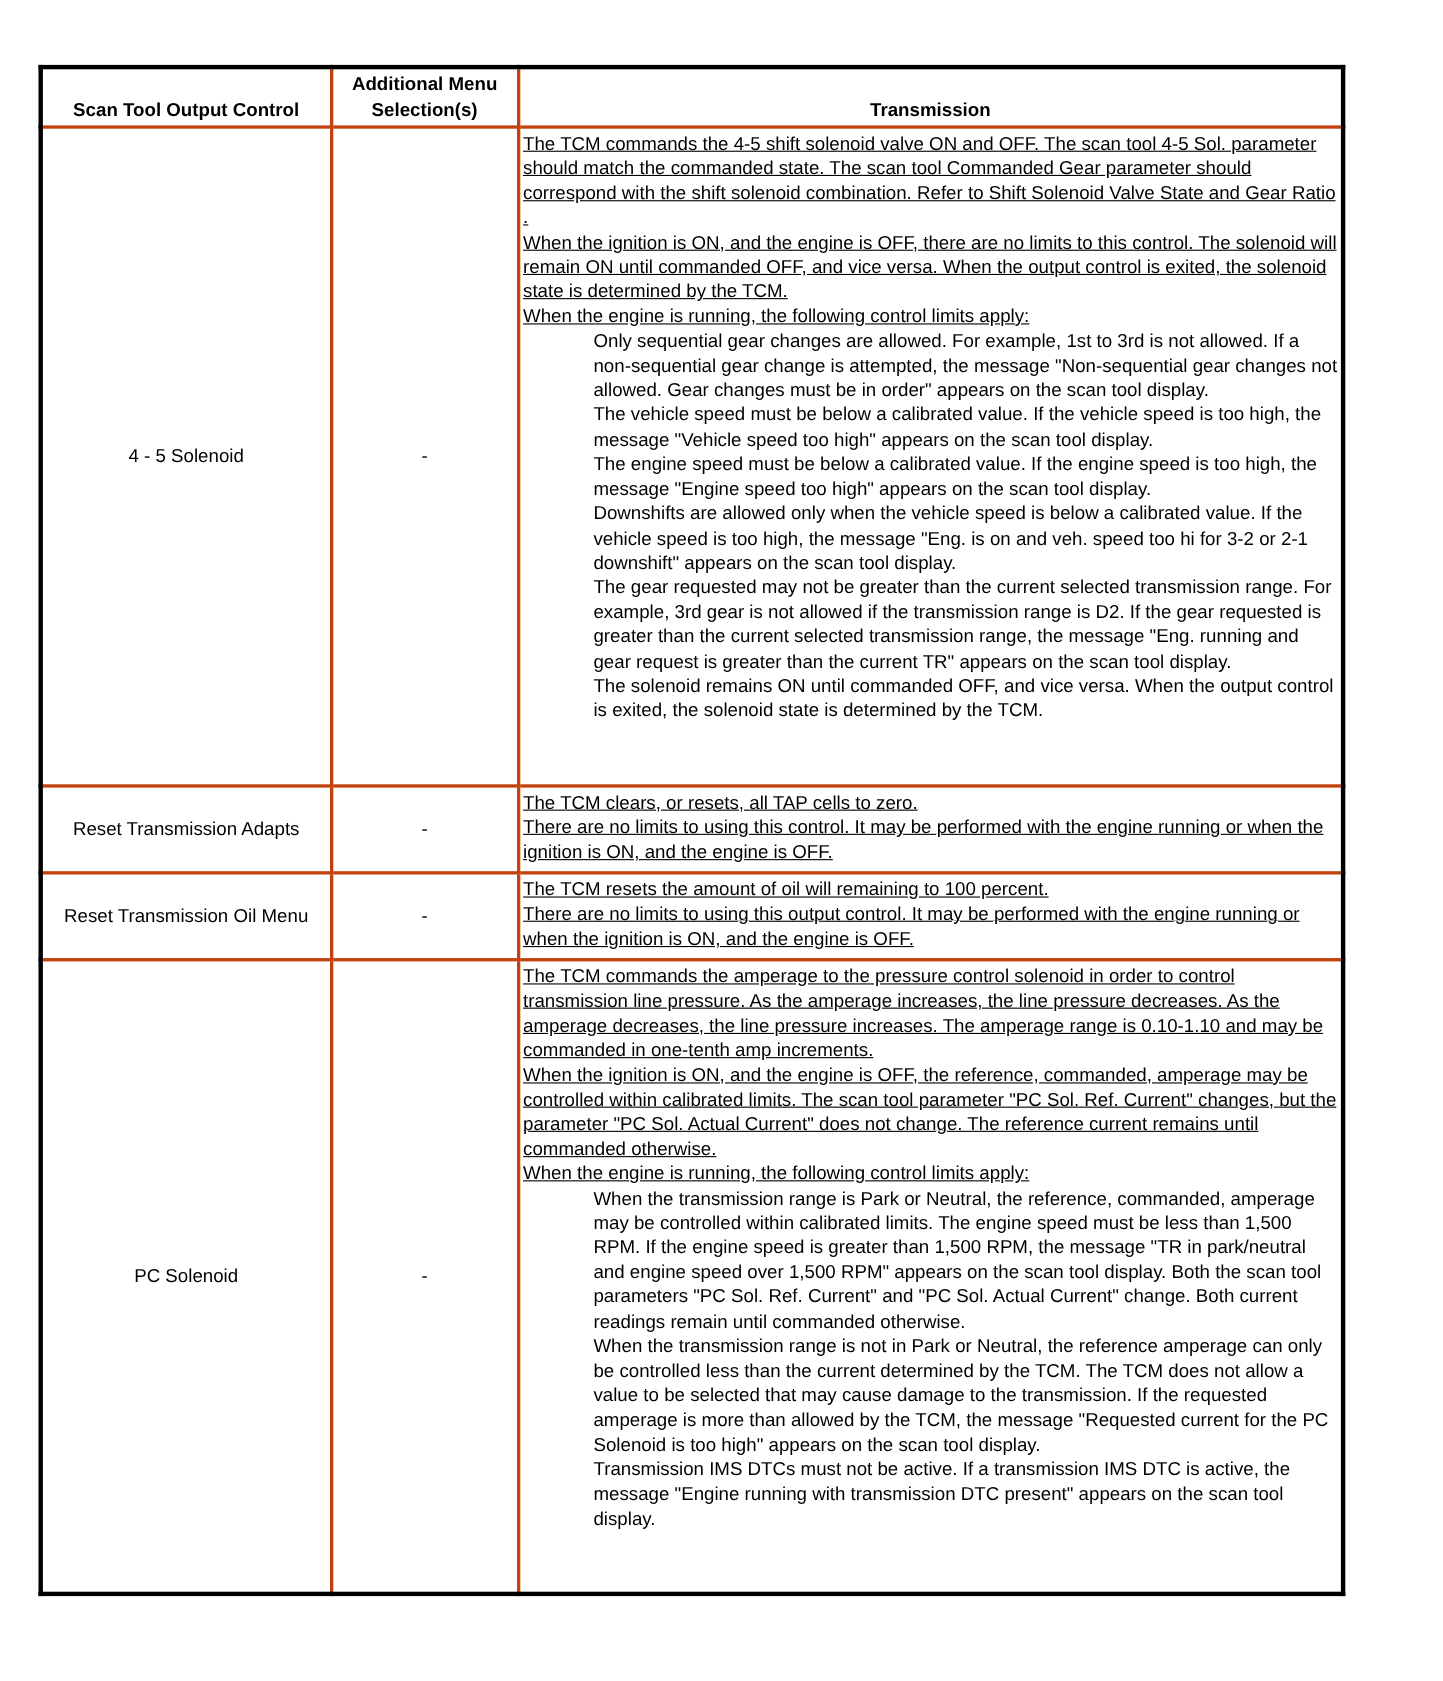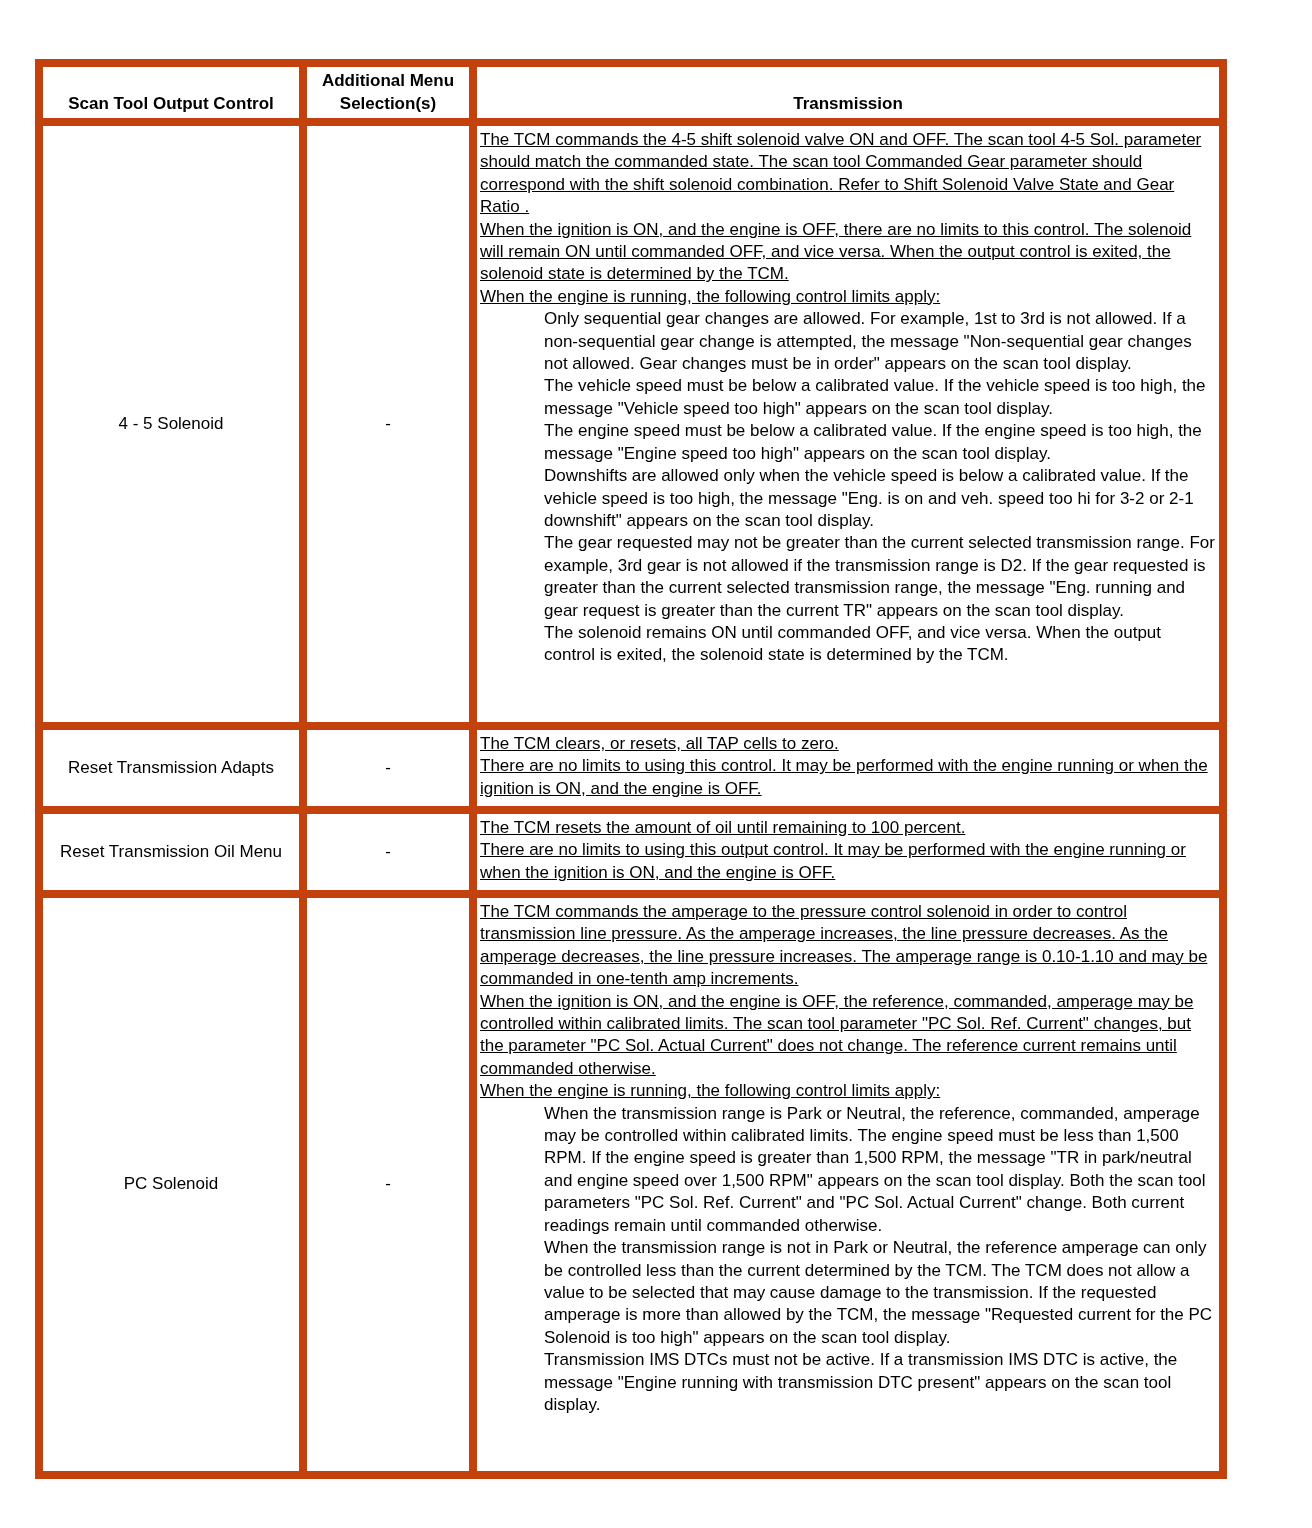--- a/index.html
+++ b/index.html
@@ -5,21 +5,21 @@
   html, body { margin: 0; padding: 0; background: #ffffff; }
   body { width: 1312px; height: 1528px; position: relative; font-family: "Liberation Sans", sans-serif; color: #000; }
   table.doc {
     position: absolute; left: 35px; top: 59px;
     width: 1184px;
     border-collapse: collapse;
     table-layout: fixed;
     border: 4px solid #000;
   }
   table.doc td, table.doc th {
-    border: 8px solid #c2410c;
+    border: 3px solid #c2410c;
     padding: 0;
     font-size: 17px;
     line-height: 22.4px;
   }
   col.c1 { width: 264px; }
   col.c2 { width: 170px; }
   col.c3 { width: 750px; }
   th { font-weight: bold; vertical-align: bottom; text-align: center; padding-bottom: 3px !important; height: 48px; }
   td.name, td.menu { text-align: center; vertical-align: middle; }
   td.desc { vertical-align: top; padding: 3px 3px 3px 3px !important; text-align: left; }
@@ -73,21 +73,21 @@
       <td class="desc">
         <p class="p">The TCM clears, or resets, all TAP cells to zero.</p>
         <p class="p">There are no limits to using this control. It may be performed with the engine running or when the ignition is ON, and the engine is OFF.</p>
       </td>
     </tr>
 
     <tr class="r3">
       <td class="name">Reset Transmission Oil Menu</td>
       <td class="menu">-</td>
       <td class="desc">
-        <p class="p">The TCM resets the amount of oil until remaining to 100 percent.</p>
+        <p class="p">The TCM resets the amount of oil will remaining to 100 percent.</p>
         <p class="p">There are no limits to using this output control. It may be performed with the engine running or when the ignition is ON, and the engine is OFF.</p>
       </td>
     </tr>
 
     <tr class="r4">
       <td class="name">PC Solenoid</td>
       <td class="menu">-</td>
       <td class="desc">
         <p class="p">The TCM commands the amperage to the pressure control solenoid in order to control transmission line pressure. As the amperage increases, the line pressure decreases. As the amperage decreases, the line pressure increases. The amperage range is 0.10-1.10 and may be commanded in one-tenth amp increments.</p>
         <p class="p">When the ignition is ON, and the engine is OFF, the reference, commanded, amperage may be controlled within calibrated limits. The scan tool parameter "PC Sol. Ref. Current" changes, but the parameter "PC Sol. Actual Current" does not change. The reference current remains until commanded otherwise.</p>

